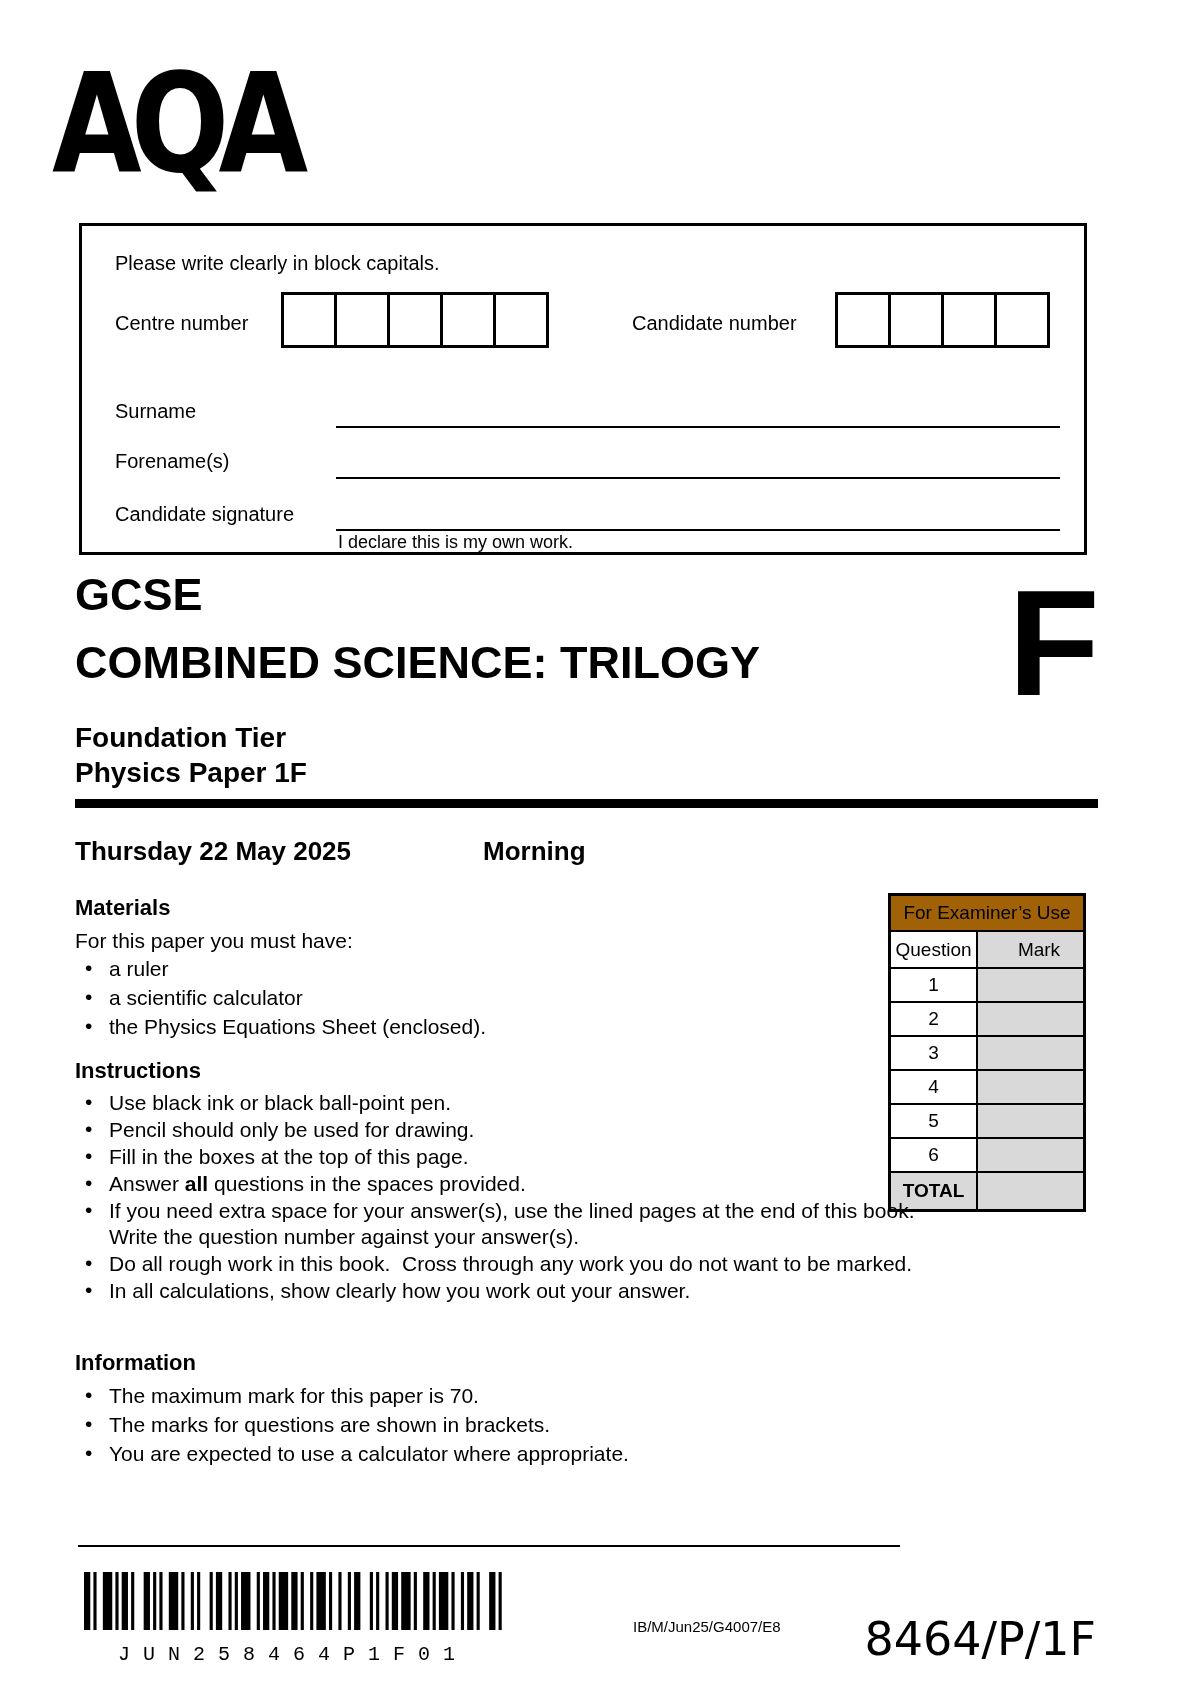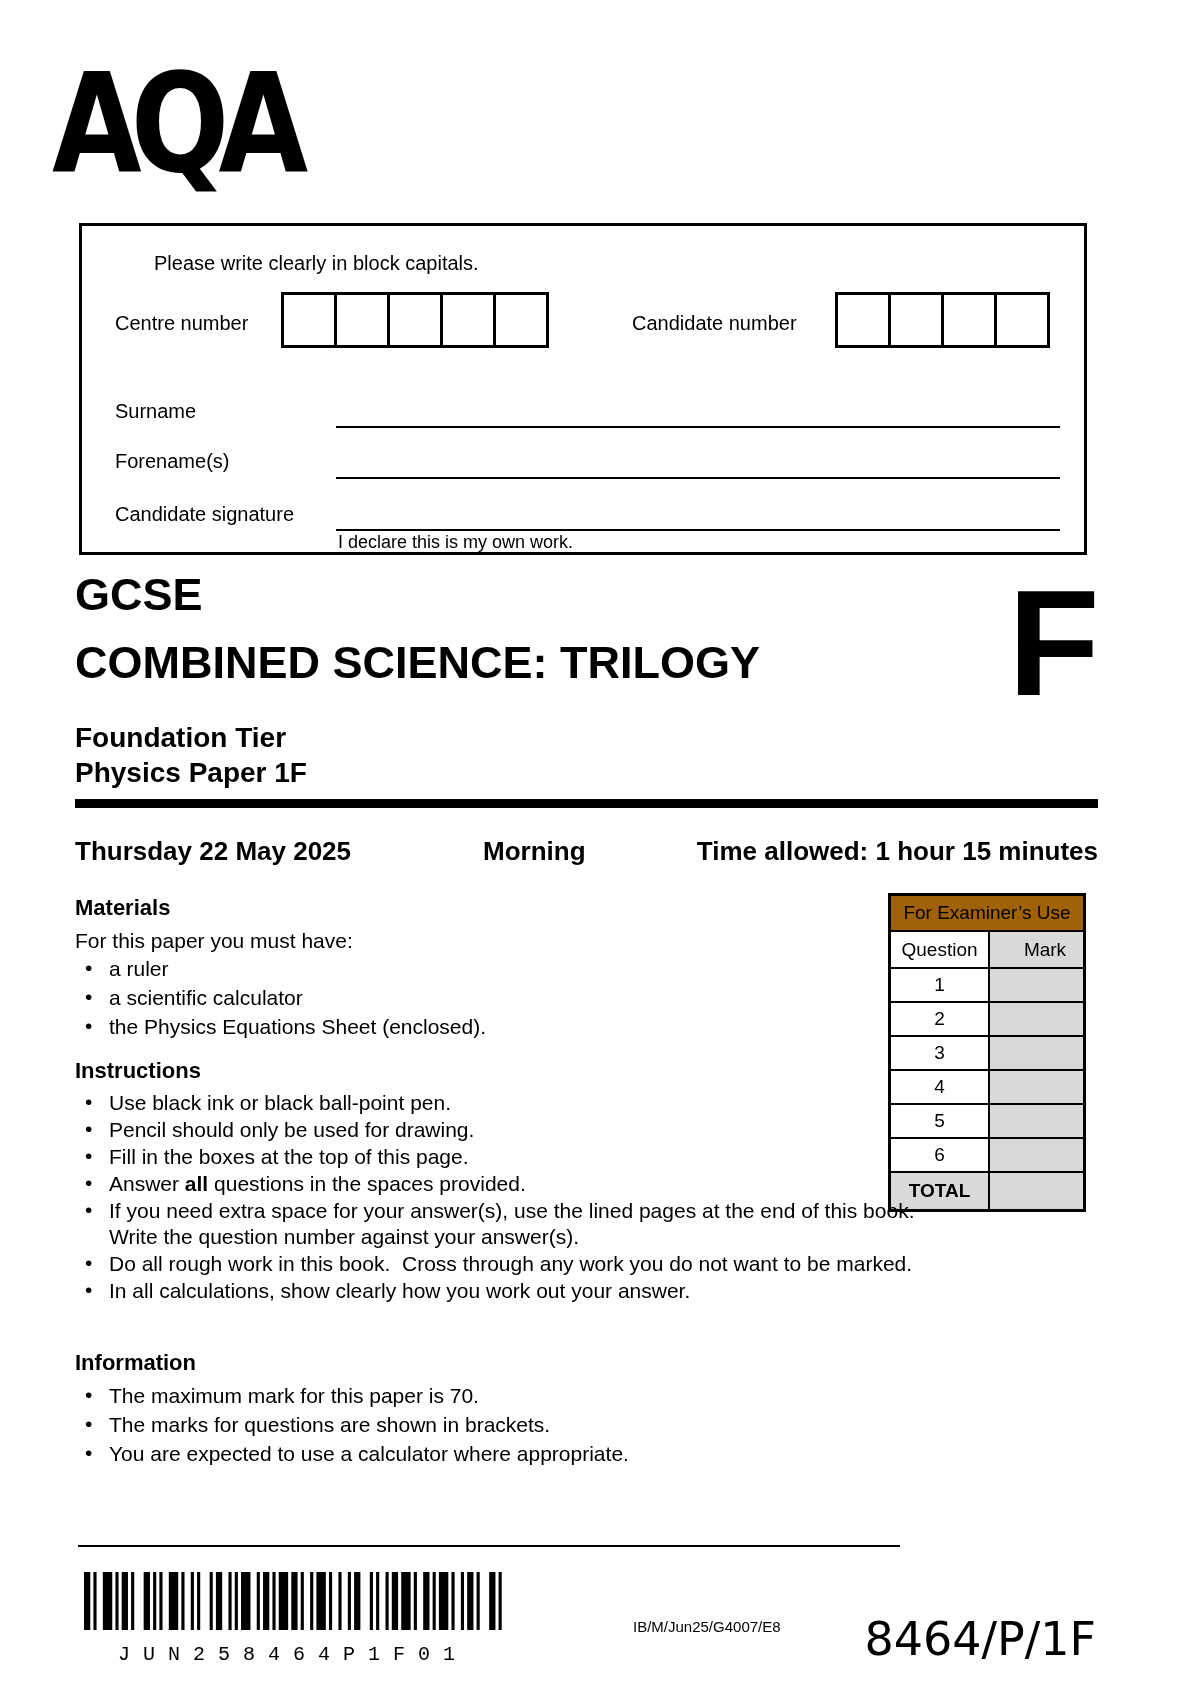--- a/index.html
+++ b/index.html
@@ -11,21 +11,21 @@
   .aqa-logo{
     position:absolute;left:52px;top:55px;
     font-family:"DejaVu Sans",sans-serif;font-weight:bold;font-size:138px;line-height:1;
     letter-spacing:-13px;transform:scaleX(.84);transform-origin:left top;
   }
   
   .cand-box{position:absolute;left:79px;top:223px;width:1008px;height:332px;
     border:3px solid #000;box-sizing:border-box;}
   .cand-box .abs{position:absolute;}
   .lbl{font-size:20px;}
-  .please{left:33px;top:26px;font-size:20px;margin-left:39px;}
+  .please{left:33px;top:26px;font-size:20px;}
   .centre-label{left:33px;top:86px;}
   .cand-label{left:550px;top:86px;}
   .cells{display:flex;left:199px;top:66px;}
   .cells.cand{left:753px;}
   .num-cell{width:56px;height:56px;box-sizing:border-box;border:3px solid #000;
     margin-left:-3px;background:#fff;}
   .num-cell:first-child{margin-left:0;}
   .surname-label{left:33px;top:174px;}
   .forename-label{left:33px;top:224px;}
   .signature-label{left:33px;top:277px;}
@@ -60,21 +60,21 @@
   .sec-information .bullet-item{width:1000px;}
   .bullet-item::before{content:"\2022";position:absolute;left:10px;top:-1px;font-size:21px;}
   .bullet-text{white-space:pre-wrap;}
   .bold{font-weight:bold;}
   
   .ex-table{position:absolute;left:888px;top:893px;width:198px;border:3px solid #000;
     box-sizing:border-box;font-size:19px;text-align:center;}
   .ex-title{height:34px;background:#a16207;display:flex;align-items:center;justify-content:center;}
   .ex-colhead{display:flex;border-top:2px solid #000;height:35px;}
   .ex-row{display:flex;border-top:2px solid #000;height:32px;}
-  .ex-q{width:99px;box-sizing:border-box;border-right:2px solid #000;background:#fff;
+  .ex-q{width:87px;box-sizing:border-box;border-right:2px solid #000;background:#fff;
     display:flex;align-items:center;justify-content:center;}
   .ex-m{flex:1;background:#d9d9d9;display:flex;align-items:center;justify-content:center;padding-left:17px;}
   .ex-colhead .ex-m{background:#d9d9d9;}
   .ex-total{display:flex;border-top:2px solid #000;height:36px;font-weight:bold;}
   .ex-total .ex-q{background:#d9d9d9;}
   
   .foot-rule{position:absolute;left:78px;top:1545px;width:822px;height:2px;background:#000;}
   .barcode{position:absolute;left:84px;top:1572px;width:424px;}
   .barcode svg{display:block;}
   .barcode-text{font-family:"Liberation Mono",monospace;font-size:20px;letter-spacing:13px;
@@ -124,21 +124,20 @@
 
   <div class="t-qual">GCSE</div>
   <div class="t-subject">COMBINED SCIENCE: TRILOGY</div>
   <div class="tier-letter">F</div>
   <div class="t-tier">Foundation Tier</div>
   <div class="t-paper">Physics Paper 1F</div>
   <div class="thick-rule"></div>
 
   <div class="sess sess-date">Thursday 22 May 2025</div>
   <div class="sess sess-morning">Morning</div>
-  <div class="sess sess-time">Time allowed: 1 hour 15 minutes</div>
 
   <div class="section sec-materials">
     <div class="sec-h">Materials</div>
     <div class="sec-intro">For this paper you must have:</div>
     <div>
         <div class="bullet-item"><span class="bullet-text">a ruler</span></div>
         <div class="bullet-item"><span class="bullet-text">a scientific calculator</span></div>
         <div class="bullet-item"><span class="bullet-text">the Physics Equations Sheet (enclosed).</span></div>
       </div>
   </div>

